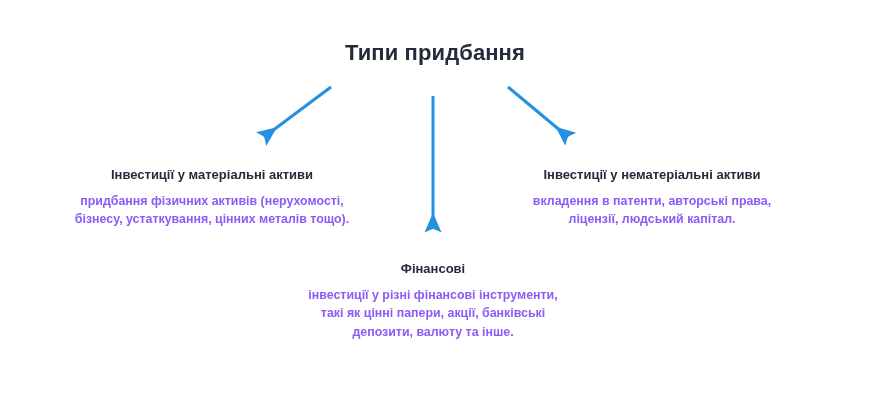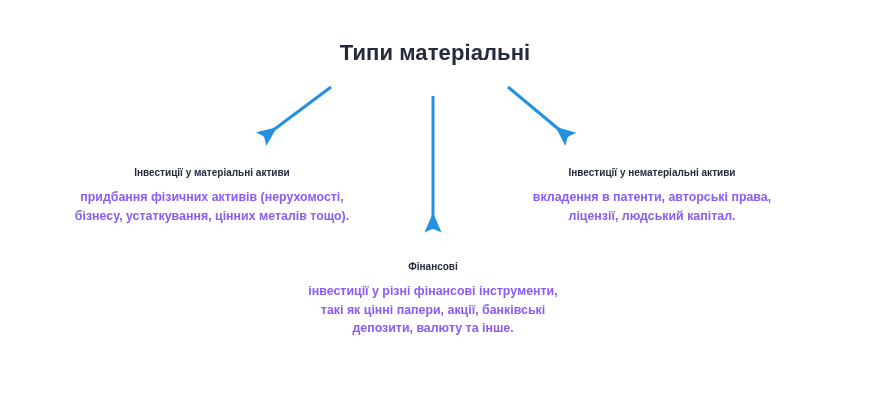--- a/index.html
+++ b/index.html
@@ -32,21 +32,21 @@
     text-align: center;
   }
   .node-title {
     font-size: 22px;
     font-weight: bold;
     letter-spacing: 0.1px;
     color: #262b3c;
     white-space: nowrap;
   }
   .node-heading {
-    font-size: 10px;
+    font-size: 13px;
     font-weight: bold;
     color: #262b3c;
     white-space: nowrap;
     line-height: 1.2;
   }
   .node-desc {
     margin-top: 9px;
     font-size: 12.4px;
     font-weight: bold;
     color: #8b5cf6;
@@ -104,21 +104,21 @@
     </defs>
 
     <line x1="331" y1="87" x2="264" y2="137" stroke="#2490e0" stroke-width="3" stroke-linecap="butt" marker-end="url(#head-left)"></line>
 
     <line x1="433" y1="96" x2="433" y2="229" stroke="#2490e0" stroke-width="3" stroke-linecap="butt" marker-end="url(#head-down)"></line>
 
     <line x1="508" y1="87" x2="568" y2="137" stroke="#2490e0" stroke-width="3" stroke-linecap="butt" marker-end="url(#head-right)"></line>
   </svg>
 
   <div class="node" id="node-root">
-    <div class="node-title">Типи матеріальні</div>
+    <div class="node-title">Типи придбання</div>
   </div>
 
   <div class="node" id="node-tangible">
     <div class="node-heading">Інвестиції у матеріальні активи</div>
     <div class="node-desc">
       <span class="line">придбання фізичних активів (нерухомості,</span>
       <span class="line">бізнесу, устаткування, цінних металів тощо).</span>
     </div>
   </div>
 

